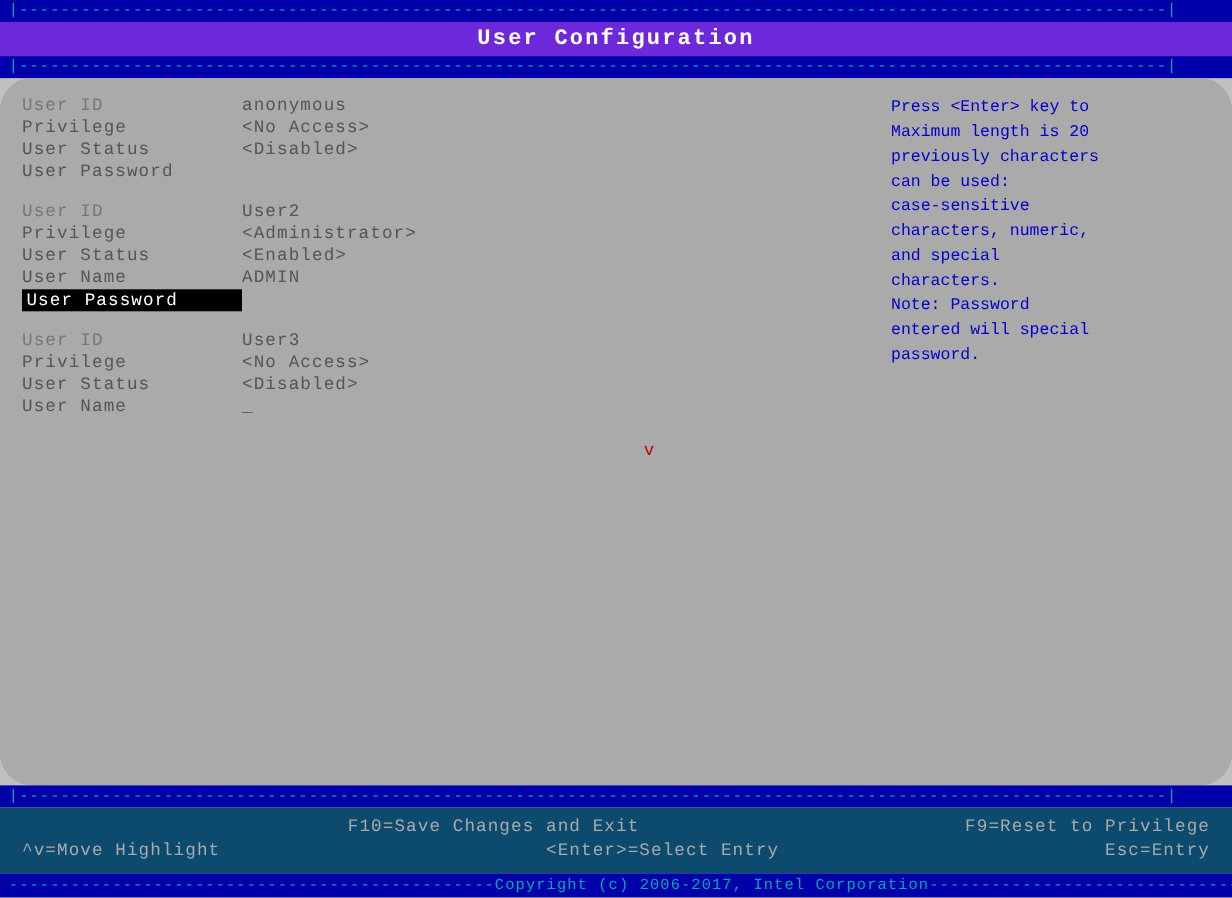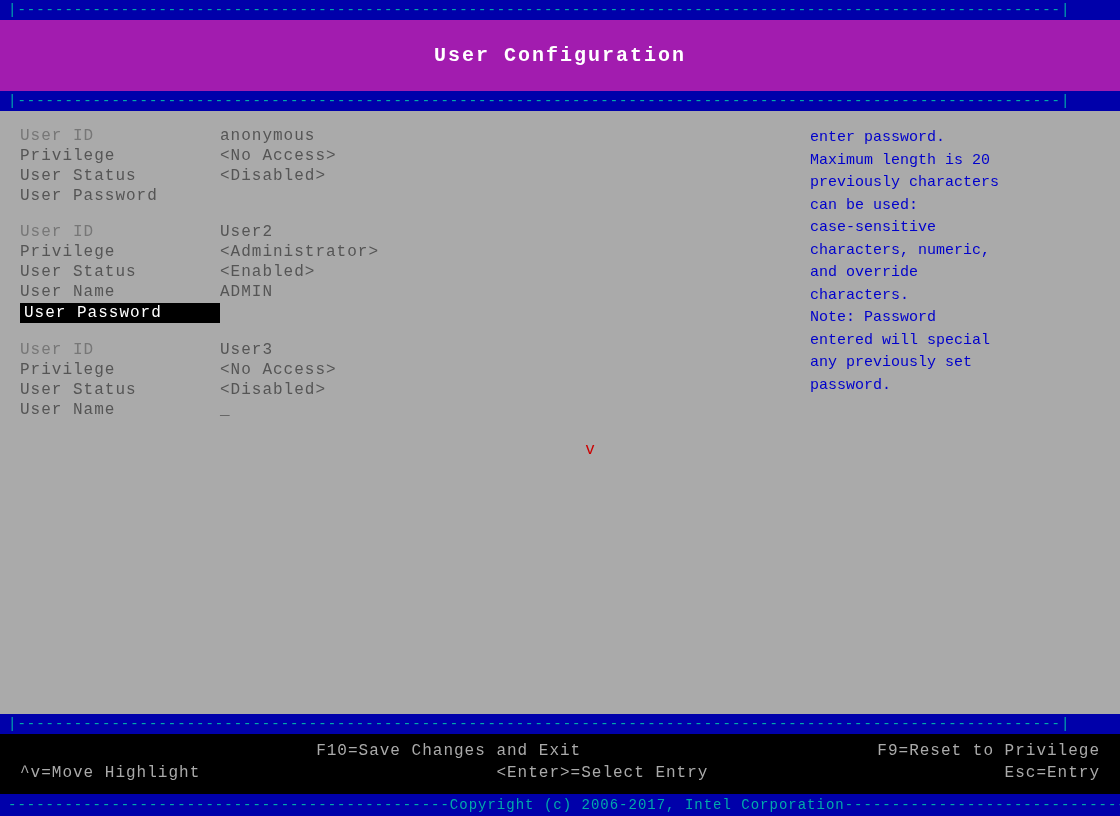--- a/index.html
+++ b/index.html
@@ -20,24 +20,24 @@
       color: #00aaaa;
       font-size: 14px;
       padding: 2px 8px;
       letter-spacing: 1px;
       white-space: nowrap;
       overflow: hidden;
     }
 
     
     .title-bar {
-      background: #a21caf;
+      background: #6d28d9;
       color: #ffffff;
       text-align: center;
-      padding: 24px 0;
+      padding: 4px 0;
       font-size: 20px;
       font-weight: bold;
       letter-spacing: 2px;
     }
 
     
     .title-bottom-border {
       background: #0000aa;
       color: #00aaaa;
       font-size: 14px;
@@ -48,20 +48,21 @@
     }
 
     
     .main-content {
       flex: 1;
       background: #aaaaaa;
       display: flex;
       flex-direction: row;
       padding: 16px 20px 8px 20px;
       overflow: hidden;
+      border-radius: 29px;
     }
 
     .left-panel {
       flex: 0 0 780px;
       display: flex;
       flex-direction: column;
       gap: 0;
     }
 
     .right-panel {
@@ -119,21 +120,21 @@
     .footer-top-border {
       background: #0000aa;
       color: #00aaaa;
       font-size: 14px;
       padding: 2px 8px;
       letter-spacing: 1px;
       white-space: nowrap;
     }
 
     .footer-bar {
-      background: #000000;
+      background: #0c4a6e;
       color: #aaaaaa;
       display: flex;
       flex-direction: column;
       padding: 8px 20px;
       font-size: 16px;
     }
 
     .footer-row {
       display: flex;
       flex-direction: row;
@@ -236,31 +237,30 @@
       </div>
     </div>
 
     <div class="scroll-indicator">
       <span>v</span>
     </div>
 
   </div>
 
   <div class="right-panel">
-    <div>enter password.</div>
+    <div>Press &lt;Enter&gt; key to</div>
     <div>Maximum length is 20</div>
     <div>previously characters</div>
     <div>can be used:</div>
     <div>case-sensitive</div>
     <div>characters, numeric,</div>
-    <div>and override</div>
+    <div>and special</div>
     <div>characters.</div>
     <div>Note: Password</div>
     <div>entered will special</div>
-    <div>any previously set</div>
     <div>password.</div>
   </div>
 
 </div>
 
 <div class="footer-top-border">
   <span>|---------------------------------------------------------------------------------------------------------------|</span>
 </div>
 
 <div class="footer-bar">

